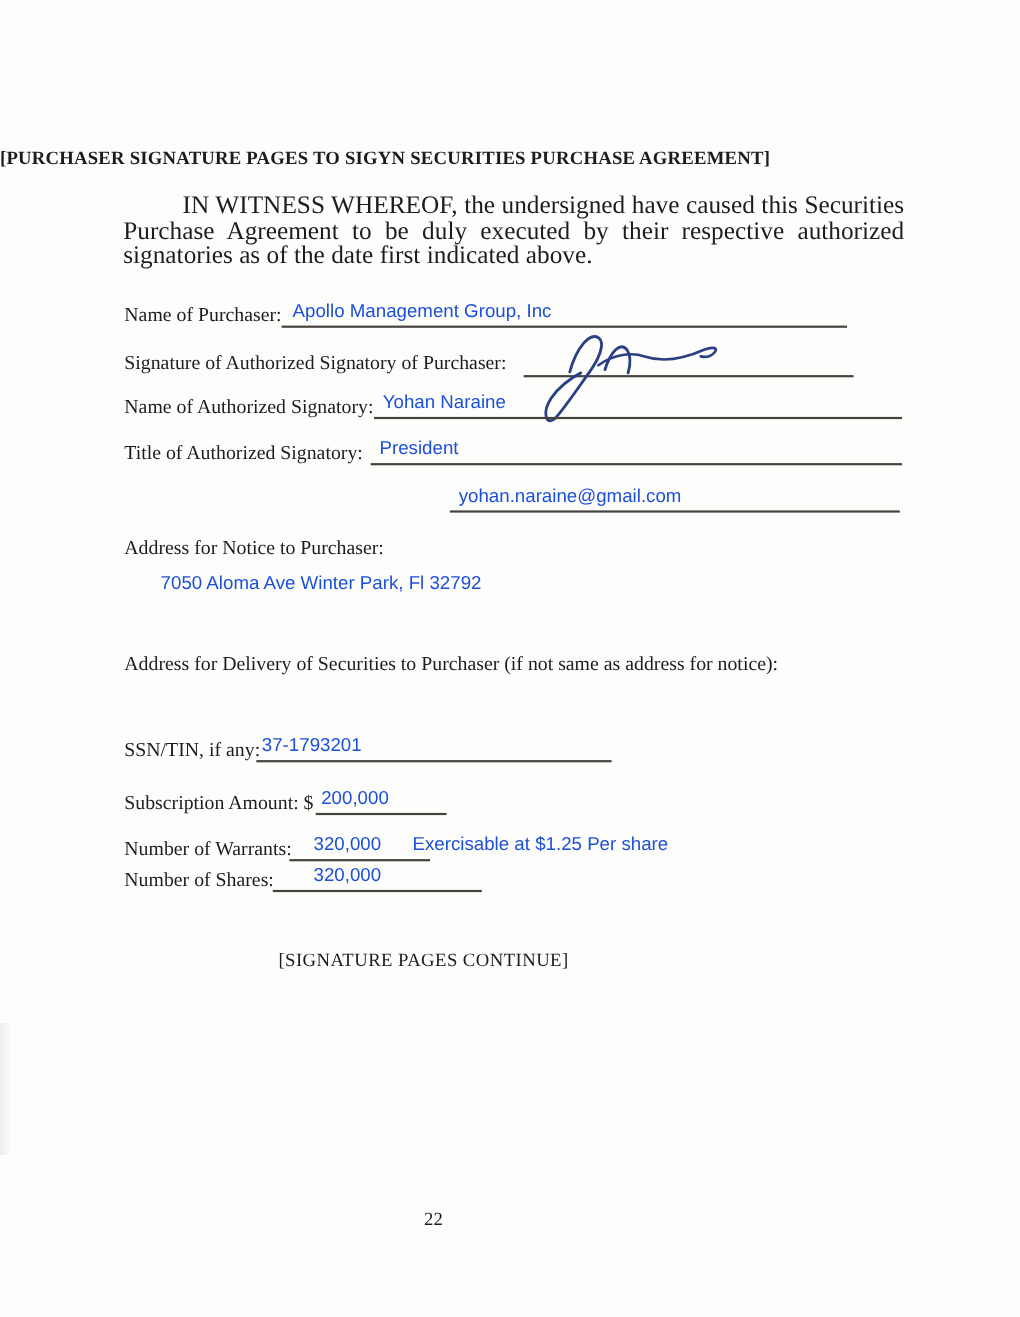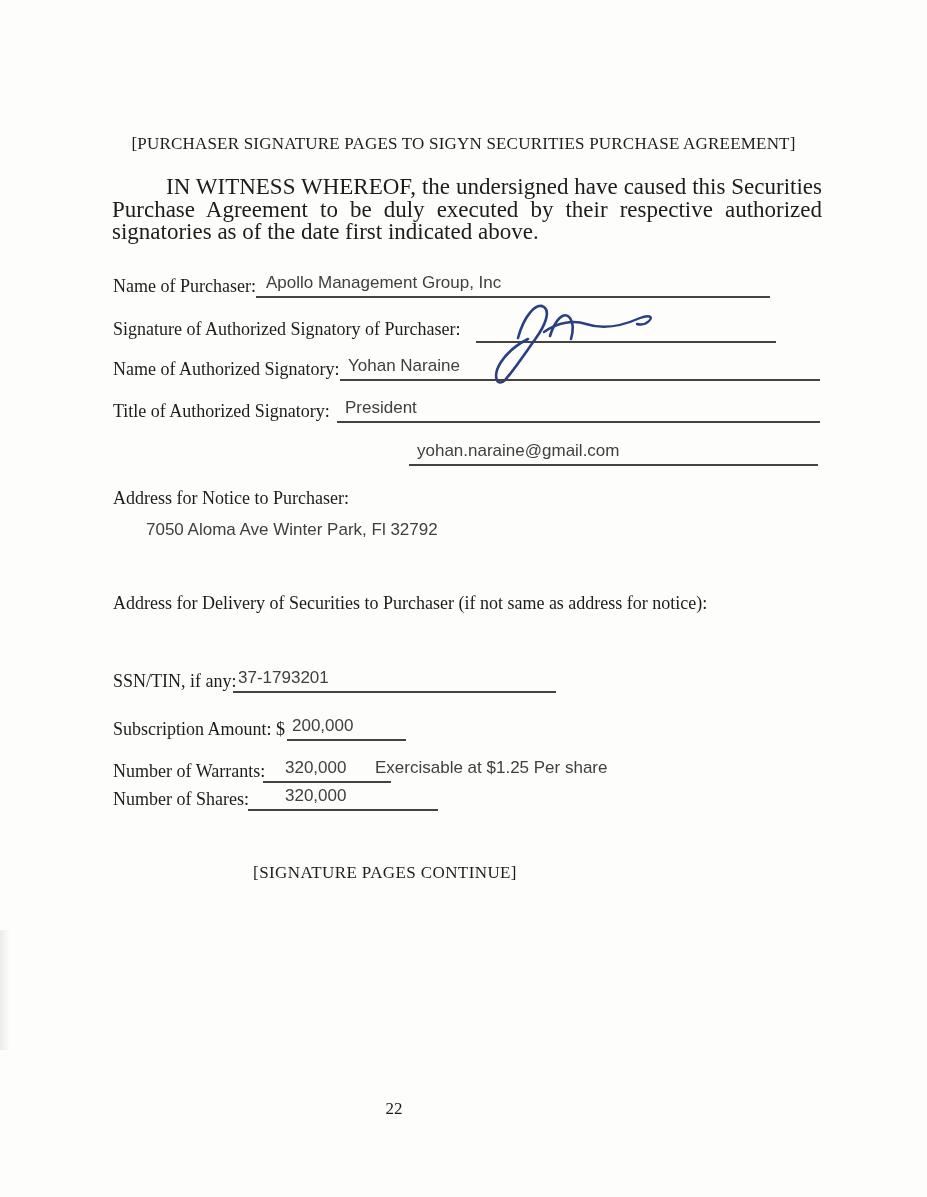--- a/index.html
+++ b/index.html
@@ -12,38 +12,38 @@
     font-family:"Liberation Serif", serif;
     color:#1c1c1c;
   }
   
   .scan-edge{
     position:absolute;left:0;top:930px;width:10px;height:120px;
     background:linear-gradient(to right,#ececea,rgba(255,255,255,0));
   }
   .doc-title{
     position:absolute;top:134px;left:0;width:927px;
-    text-align:center;font-size:17px;letter-spacing:0.2px;
+    font-size:17px;letter-spacing:0.2px;font-weight:bold;
   }
   .intro{
     position:absolute;top:176px;left:112px;width:710px;
     font-size:23px;line-height:22.5px;text-align:justify;text-indent:54px;
   }
   .lbl{
     position:absolute;font-size:18px;white-space:nowrap;
   }
   .lbl.italic{}
   .fill-line{
     position:absolute;height:22px;
     border-bottom:2px solid #45433f;
   }
   .val{
     position:absolute;
     font-family:"Liberation Sans", sans-serif;
-    font-size:17px;color:#404040;white-space:nowrap;
+    font-size:17px;color:#1d4ed8;white-space:nowrap;
   }
   .sig-wrap{position:absolute;left:488px;top:294px;width:175px;height:96px;}
   .continue-note{
     position:absolute;top:863px;left:0;width:770px;
     text-align:center;font-size:17px;letter-spacing:0.4px;
   }
   .page-num{
     position:absolute;top:1099px;left:0;width:788px;
     text-align:center;font-size:17px;
   }

